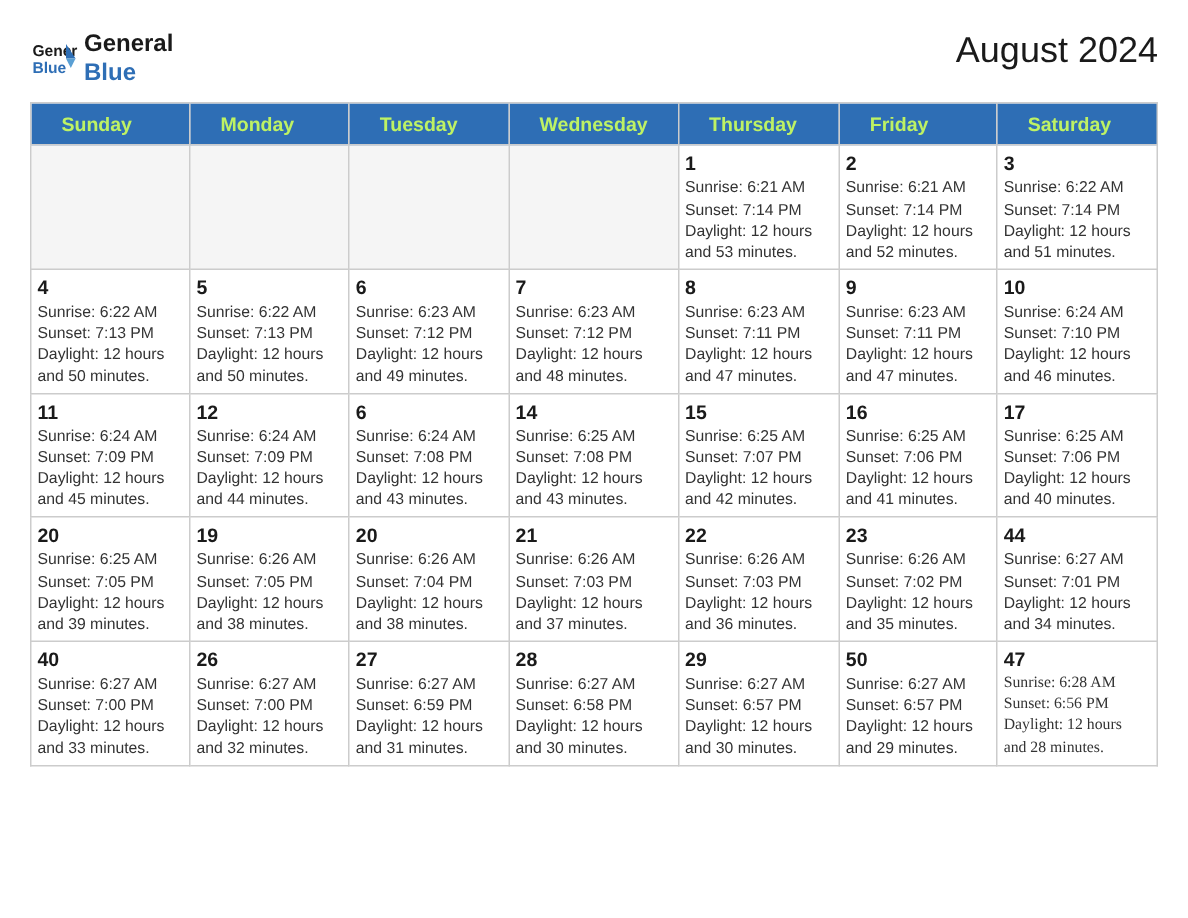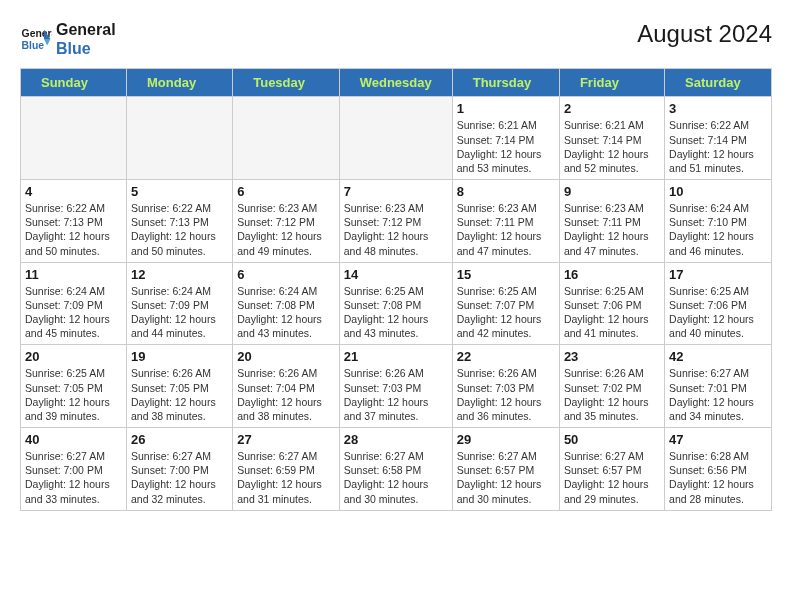--- a/index.html
+++ b/index.html
@@ -277,21 +277,21 @@
 and 36 minutes.</div>
         </td>
         <td>
           <div class="day-num">23</div>
           <div class="day-info" style="white-space: pre-line;">Sunrise: 6:26 AM
 Sunset: 7:02 PM
 Daylight: 12 hours
 and 35 minutes.</div>
         </td>
         <td>
-          <div class="day-num">42</div>
+          <div class="day-num">44</div>
           <div class="day-info" style="white-space: pre-line;">Sunrise: 6:27 AM
 Sunset: 7:01 PM
 Daylight: 12 hours
 and 34 minutes.</div>
         </td>
       </tr>
       <tr>
         <td>
           <div class="day-num">40</div>
           <div class="day-info" style="white-space: pre-line;">Sunrise: 6:27 AM
@@ -329,20 +329,20 @@
         </td>
         <td>
           <div class="day-num">50</div>
           <div class="day-info" style="white-space: pre-line;">Sunrise: 6:27 AM
 Sunset: 6:57 PM
 Daylight: 12 hours
 and 29 minutes.</div>
         </td>
         <td>
           <div class="day-num">47</div>
-          <div class="day-info" style="white-space: pre-line;">Sunrise: 6:28 AM
+          <div class="day-info" style="white-space: pre-line; font-family: Liberation Serif, serif;">Sunrise: 6:28 AM
 Sunset: 6:56 PM
 Daylight: 12 hours
 and 28 minutes.</div>
         </td>
       </tr>
     </tbody>
 </table>
 
 </body></html>

